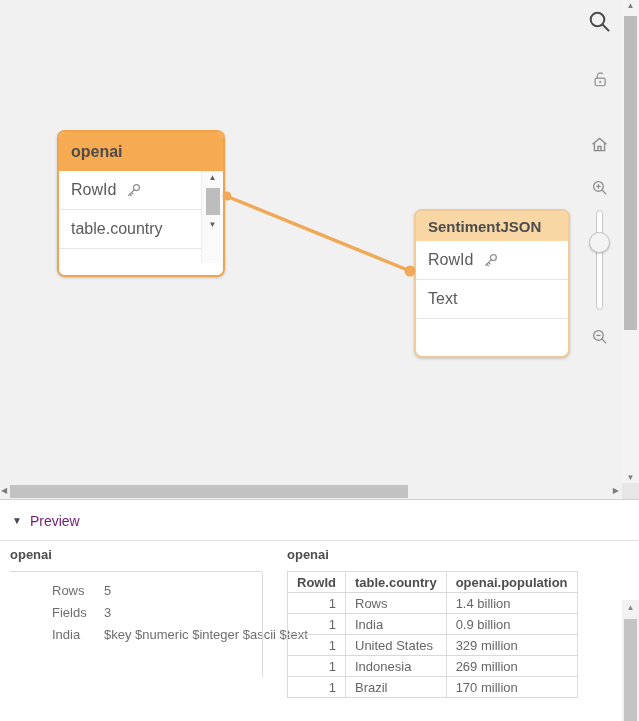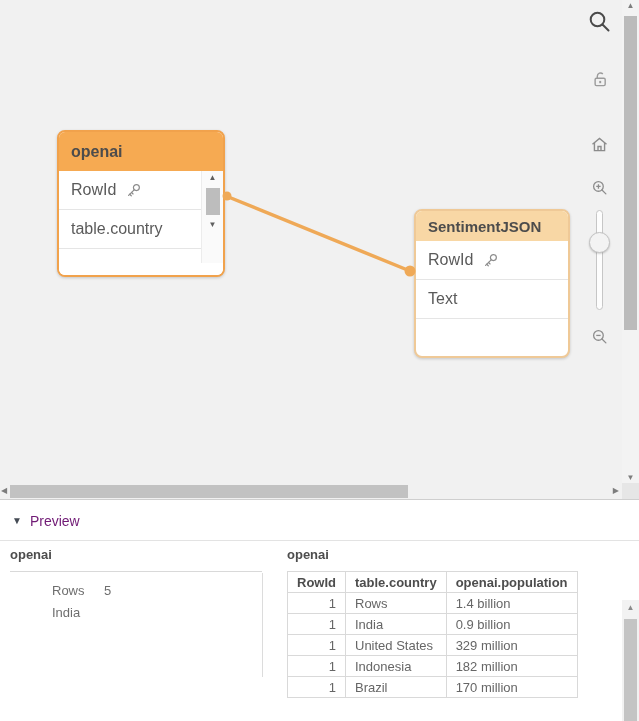--- a/index.html
+++ b/index.html
@@ -212,21 +212,26 @@
     </div>
 
     <div class="stats">
       <div class="stats-title">openai</div>
       <div class="stats-rows">
         <div class="stats-row">
           <span class="lbl">Rows</span>
           <span class="val">5</span>
         </div>
         <div class="stats-row">
+          <span class="lbl">Fields</span>
+          <span class="val">3</span>
+        </div>
+        <div class="stats-row">
           <span class="lbl">India</span>
+          <span class="val">$key $numeric $integer $ascii $text</span>
         </div>
       </div>
     </div>
 
     <div class="stats-divider"></div>
 
     <div class="ptable-wrap">
       <div class="ptable-title">openai</div>
       <table class="ptable">
         <thead>
@@ -248,21 +253,21 @@
             <td>0.9 billion</td>
           </tr>
           <tr>
             <td class="num">1</td>
             <td>United States</td>
             <td>329 million</td>
           </tr>
           <tr>
             <td class="num">1</td>
             <td>Indonesia</td>
-            <td>182 million</td>
+            <td>269 million</td>
           </tr>
           <tr>
             <td class="num">1</td>
             <td>Brazil</td>
             <td>170 million</td>
           </tr>
         </tbody>
       </table>
     </div>
 

